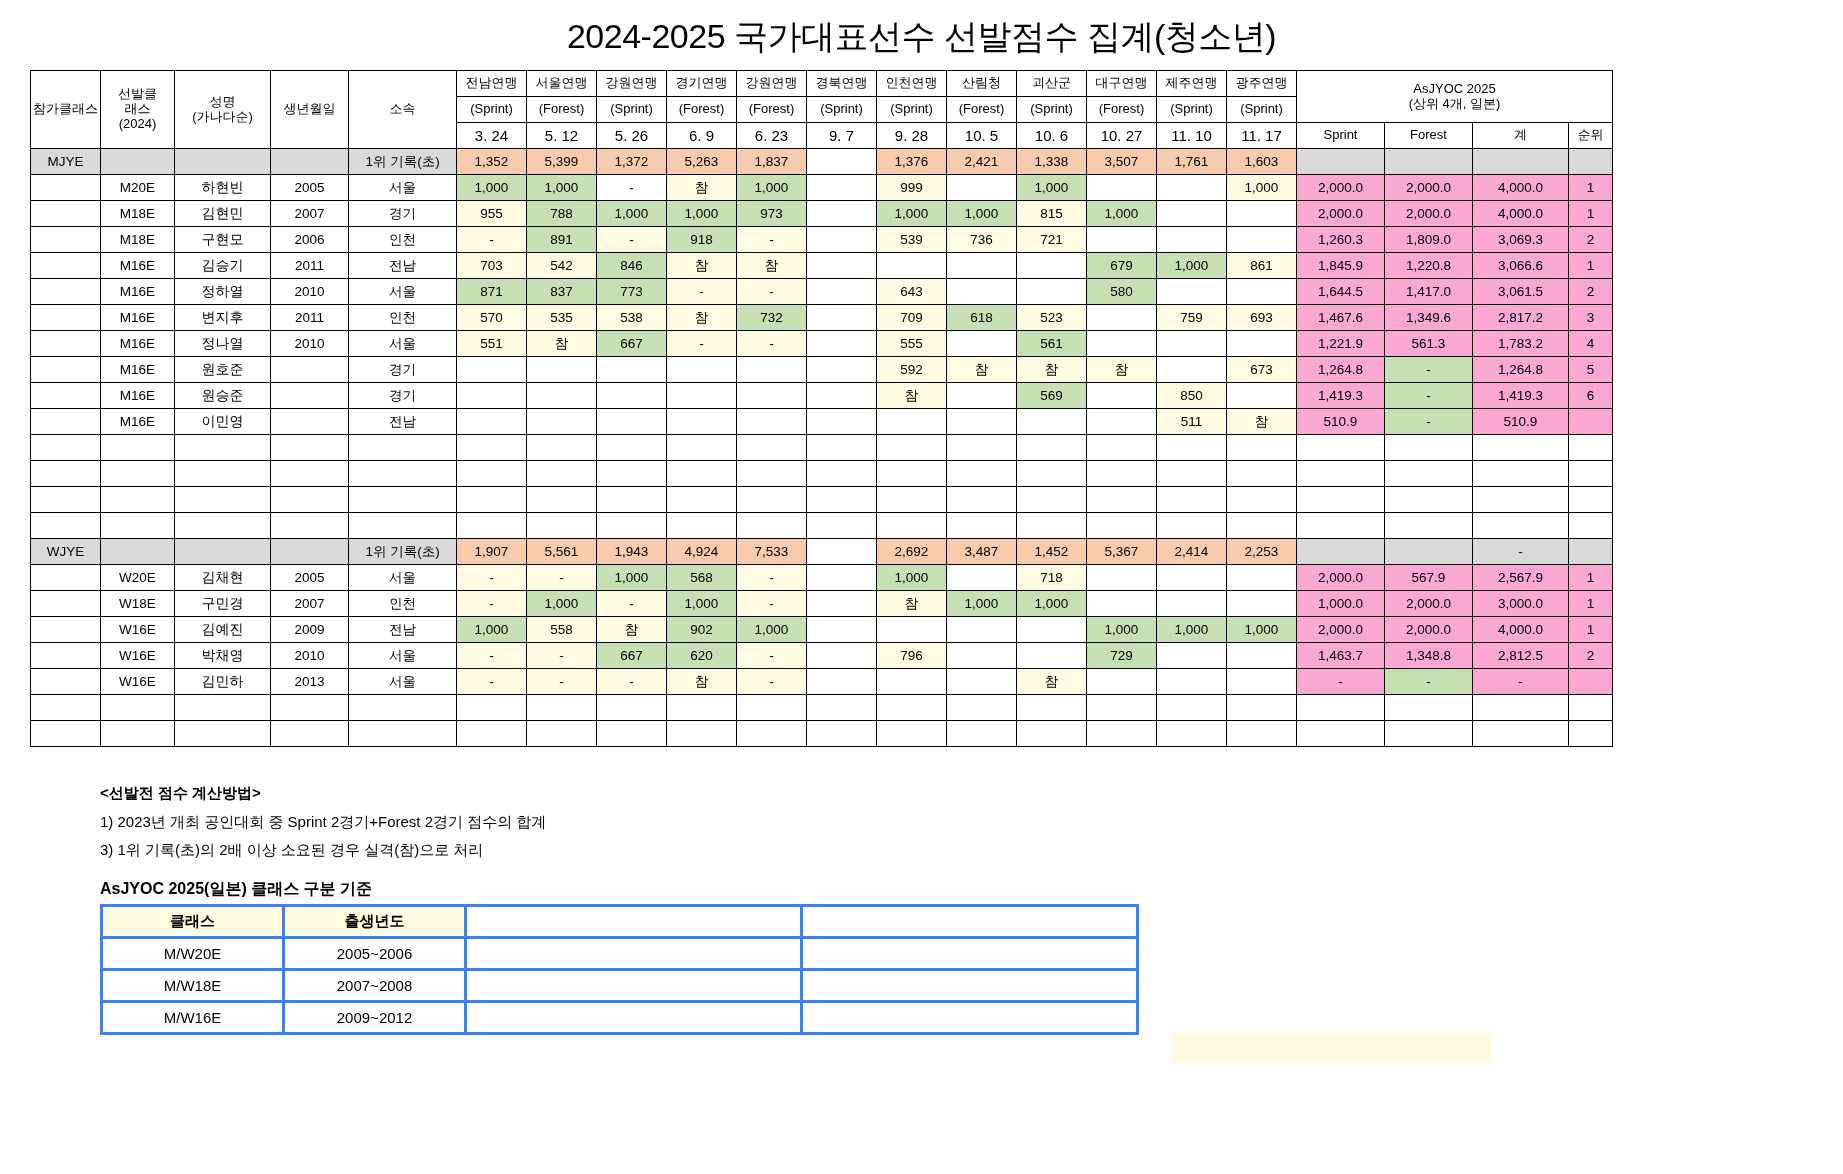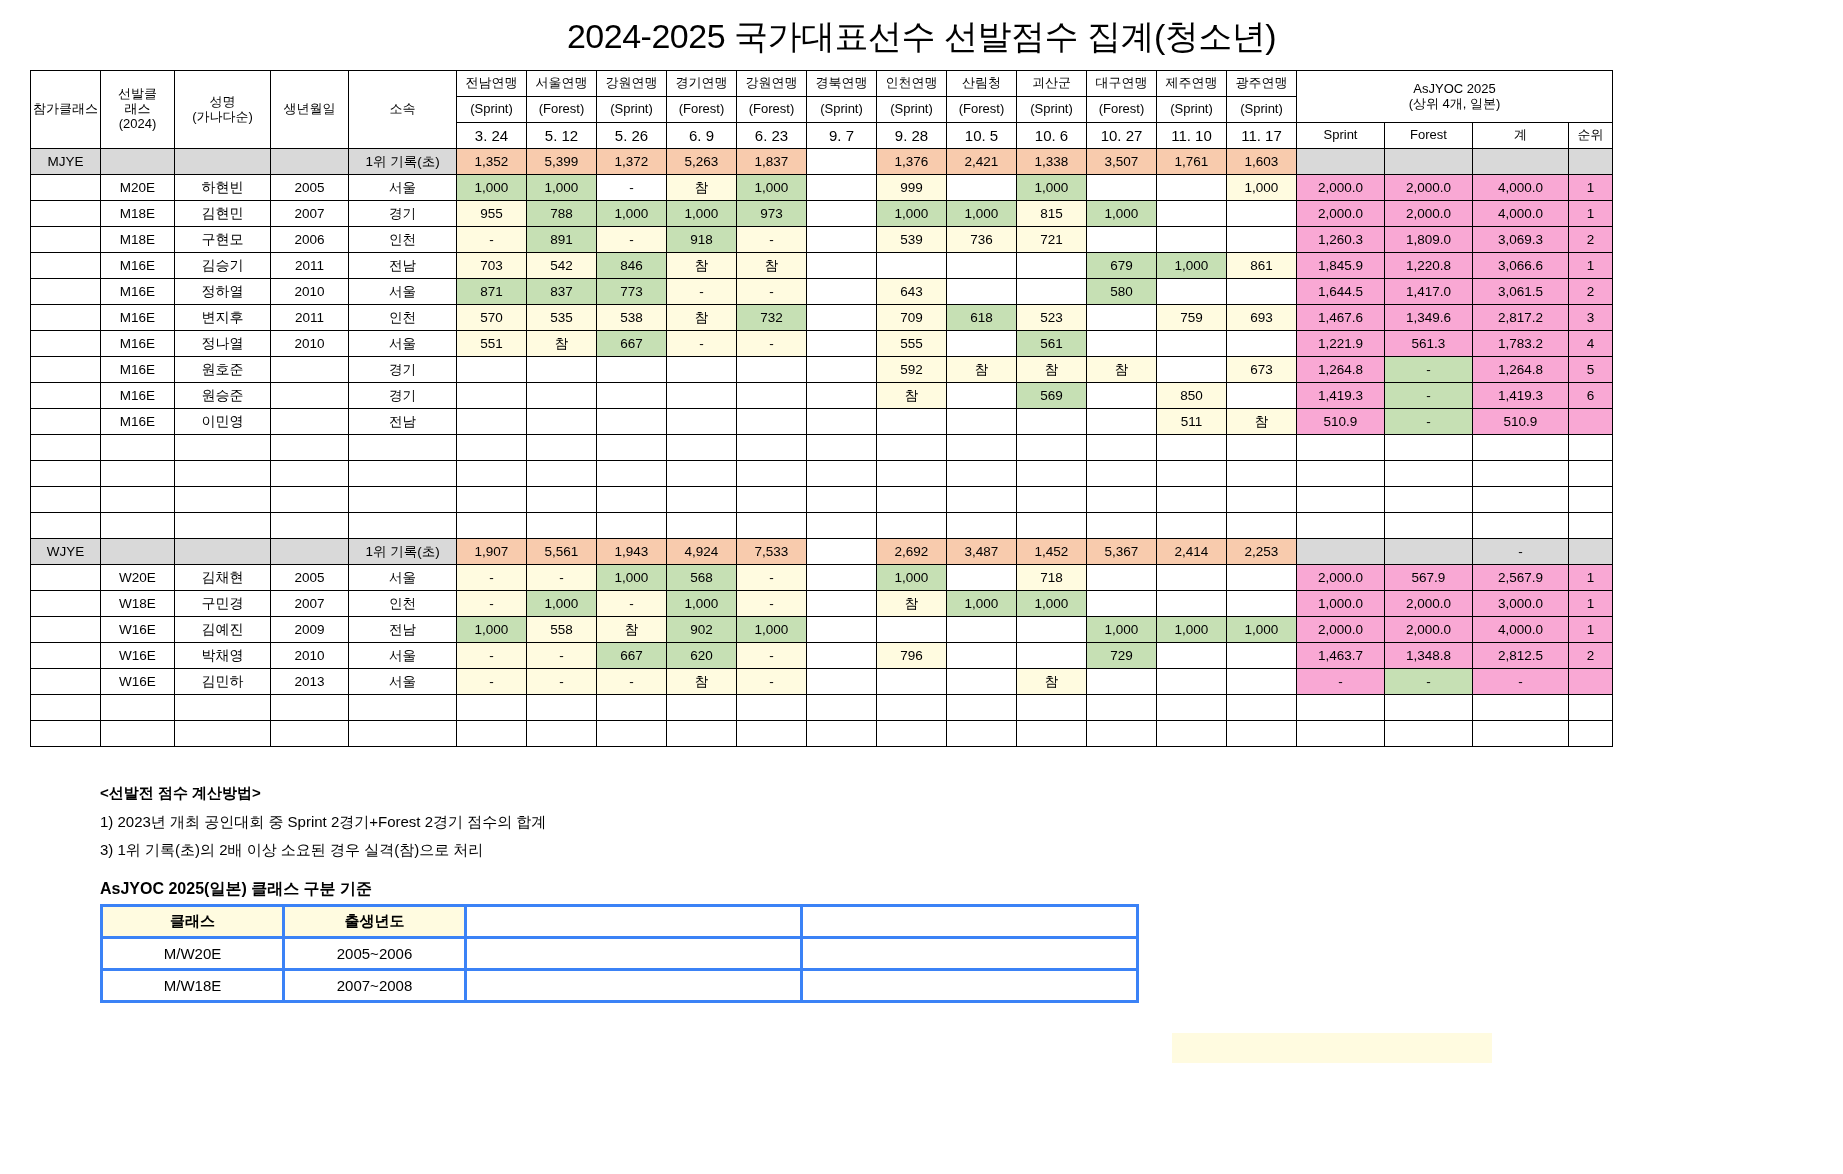--- a/index.html
+++ b/index.html
@@ -766,16 +766,22 @@
         <td>2005~2006</td>
         <td></td>
         <td></td>
       </tr>
       <tr>
         <td>M/W18E</td>
         <td>2007~2008</td>
         <td></td>
         <td></td>
       </tr>
+      <tr>
+        <td>M/W16E</td>
+        <td>2009~2012</td>
+        <td></td>
+        <td></td>
+      </tr>
     </tbody>
   </table>
 
 </div>
 
 </body></html>

